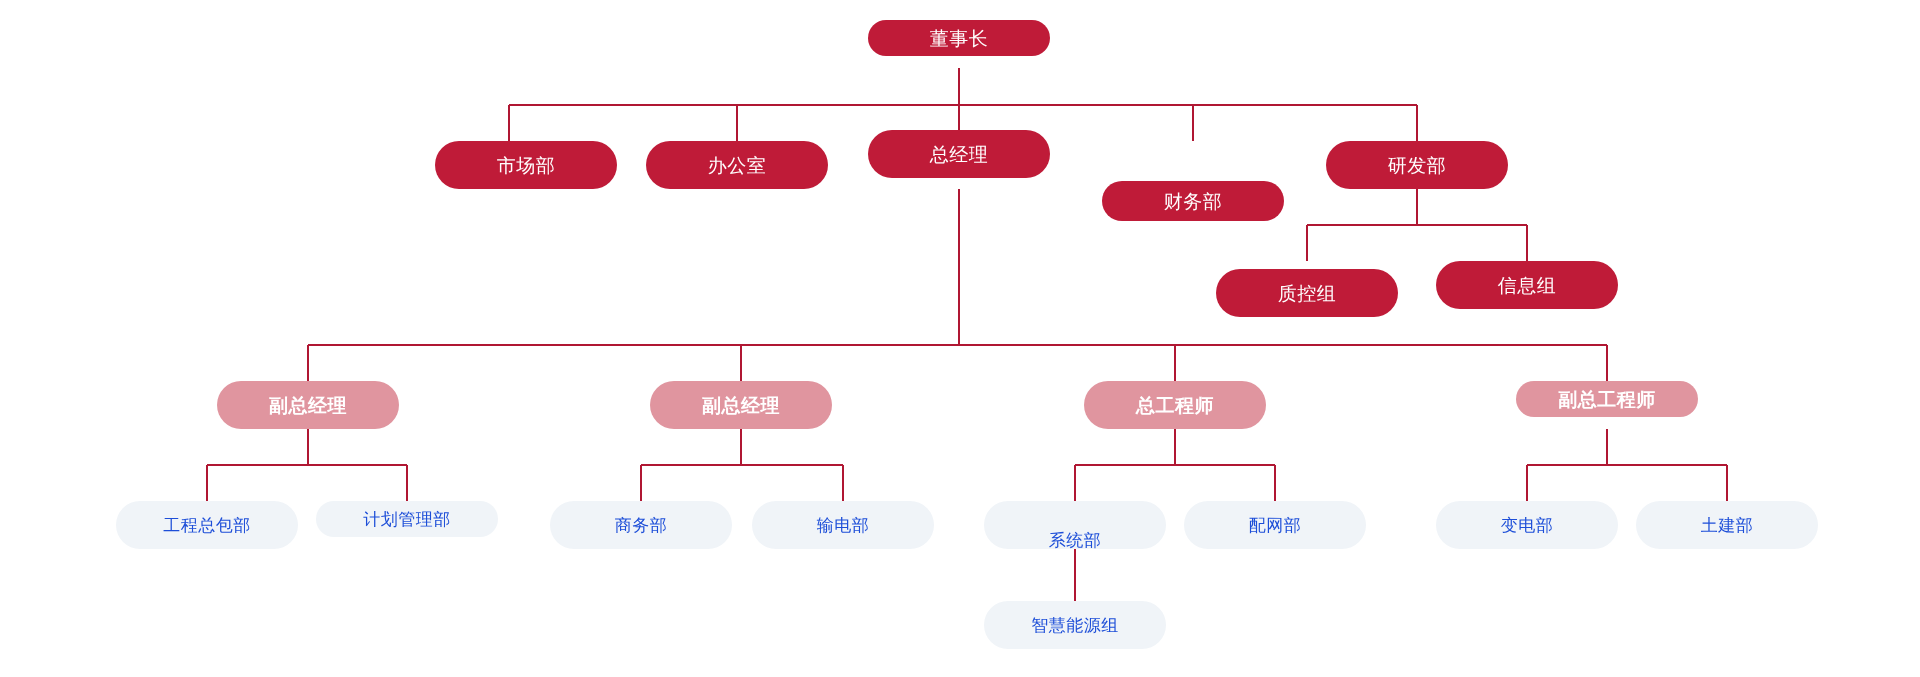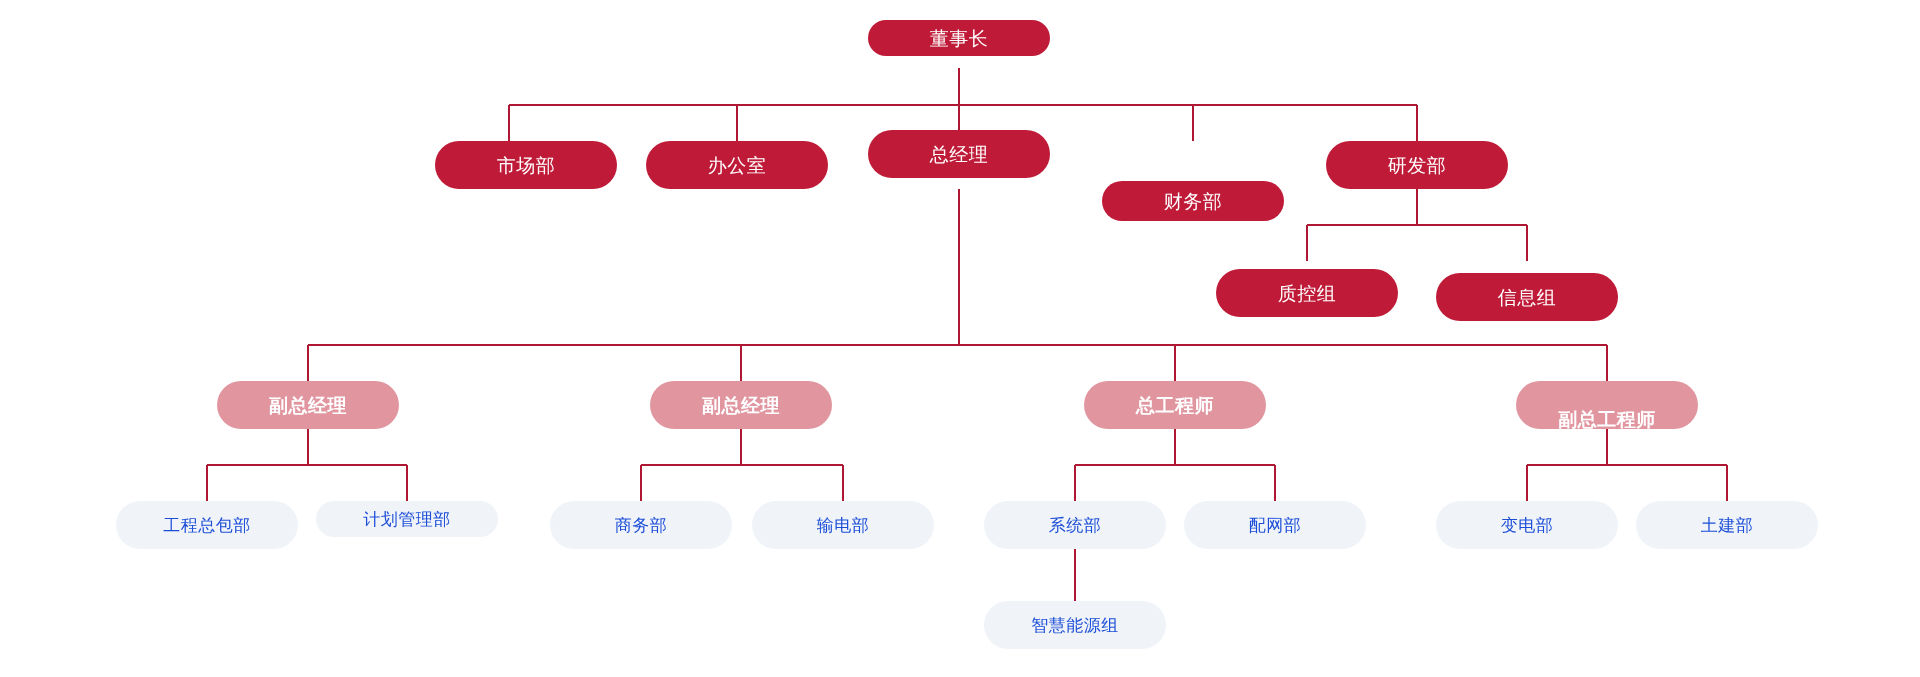--- a/index.html
+++ b/index.html
@@ -118,48 +118,48 @@
       </div>
       <div class="node lvl-dept" style="left: 1102px; top: 141px; width: 182px; height: 40px; margin-top: 40px;">
         <span class="node-label">财务部</span>
       </div>
       <div class="node lvl-dept" style="left: 1326px; top: 141px; width: 182px; height: 48px;">
         <span class="node-label">研发部</span>
       </div>
       <div class="node lvl-sub" style="left: 1216px; top: 261px; width: 182px; height: 48px; margin-top: 8px;">
         <span class="node-label">质控组</span>
       </div>
-      <div class="node lvl-sub" style="left: 1436px; top: 261px; width: 182px; height: 48px; margin-top: 12px;">
+      <div class="node lvl-sub" style="left: 1436px; top: 261px; width: 182px; height: 48px;">
         <span class="node-label">信息组</span>
       </div>
       <div class="node lvl-vice" style="left: 217px; top: 381px; width: 182px; height: 48px;">
         <span class="node-label">副总经理</span>
       </div>
       <div class="node lvl-vice" style="left: 650px; top: 381px; width: 182px; height: 48px;">
         <span class="node-label">副总经理</span>
       </div>
       <div class="node lvl-vice" style="left: 1084px; top: 381px; width: 182px; height: 48px;">
         <span class="node-label">总工程师</span>
       </div>
-      <div class="node lvl-vice" style="left: 1516px; top: 381px; width: 182px; height: 48px; align-items: flex-end;">
+      <div class="node lvl-vice" style="left: 1516px; top: 381px; width: 182px; height: 36px;">
         <span class="node-label">副总工程师</span>
       </div>
       <div class="node lvl-leaf" style="left: 116px; top: 501px; width: 182px; height: 48px;">
         <span class="node-label">工程总包部</span>
       </div>
       <div class="node lvl-leaf" style="left: 316px; top: 501px; width: 182px; height: 36px;">
         <span class="node-label">计划管理部</span>
       </div>
       <div class="node lvl-leaf" style="left: 550px; top: 501px; width: 182px; height: 48px;">
         <span class="node-label">商务部</span>
       </div>
       <div class="node lvl-leaf" style="left: 752px; top: 501px; width: 182px; height: 48px;">
         <span class="node-label">输电部</span>
       </div>
-      <div class="node lvl-leaf" style="left: 984px; top: 501px; width: 182px; height: 48px;">
+      <div class="node lvl-leaf" style="left: 984px; top: 501px; width: 182px; height: 48px; align-items: flex-end;">
         <span class="node-label">系统部</span>
       </div>
       <div class="node lvl-leaf" style="left: 1184px; top: 501px; width: 182px; height: 48px;">
         <span class="node-label">配网部</span>
       </div>
       <div class="node lvl-leaf" style="left: 1436px; top: 501px; width: 182px; height: 48px;">
         <span class="node-label">变电部</span>
       </div>
       <div class="node lvl-leaf" style="left: 1636px; top: 501px; width: 182px; height: 48px;">
         <span class="node-label">土建部</span>

